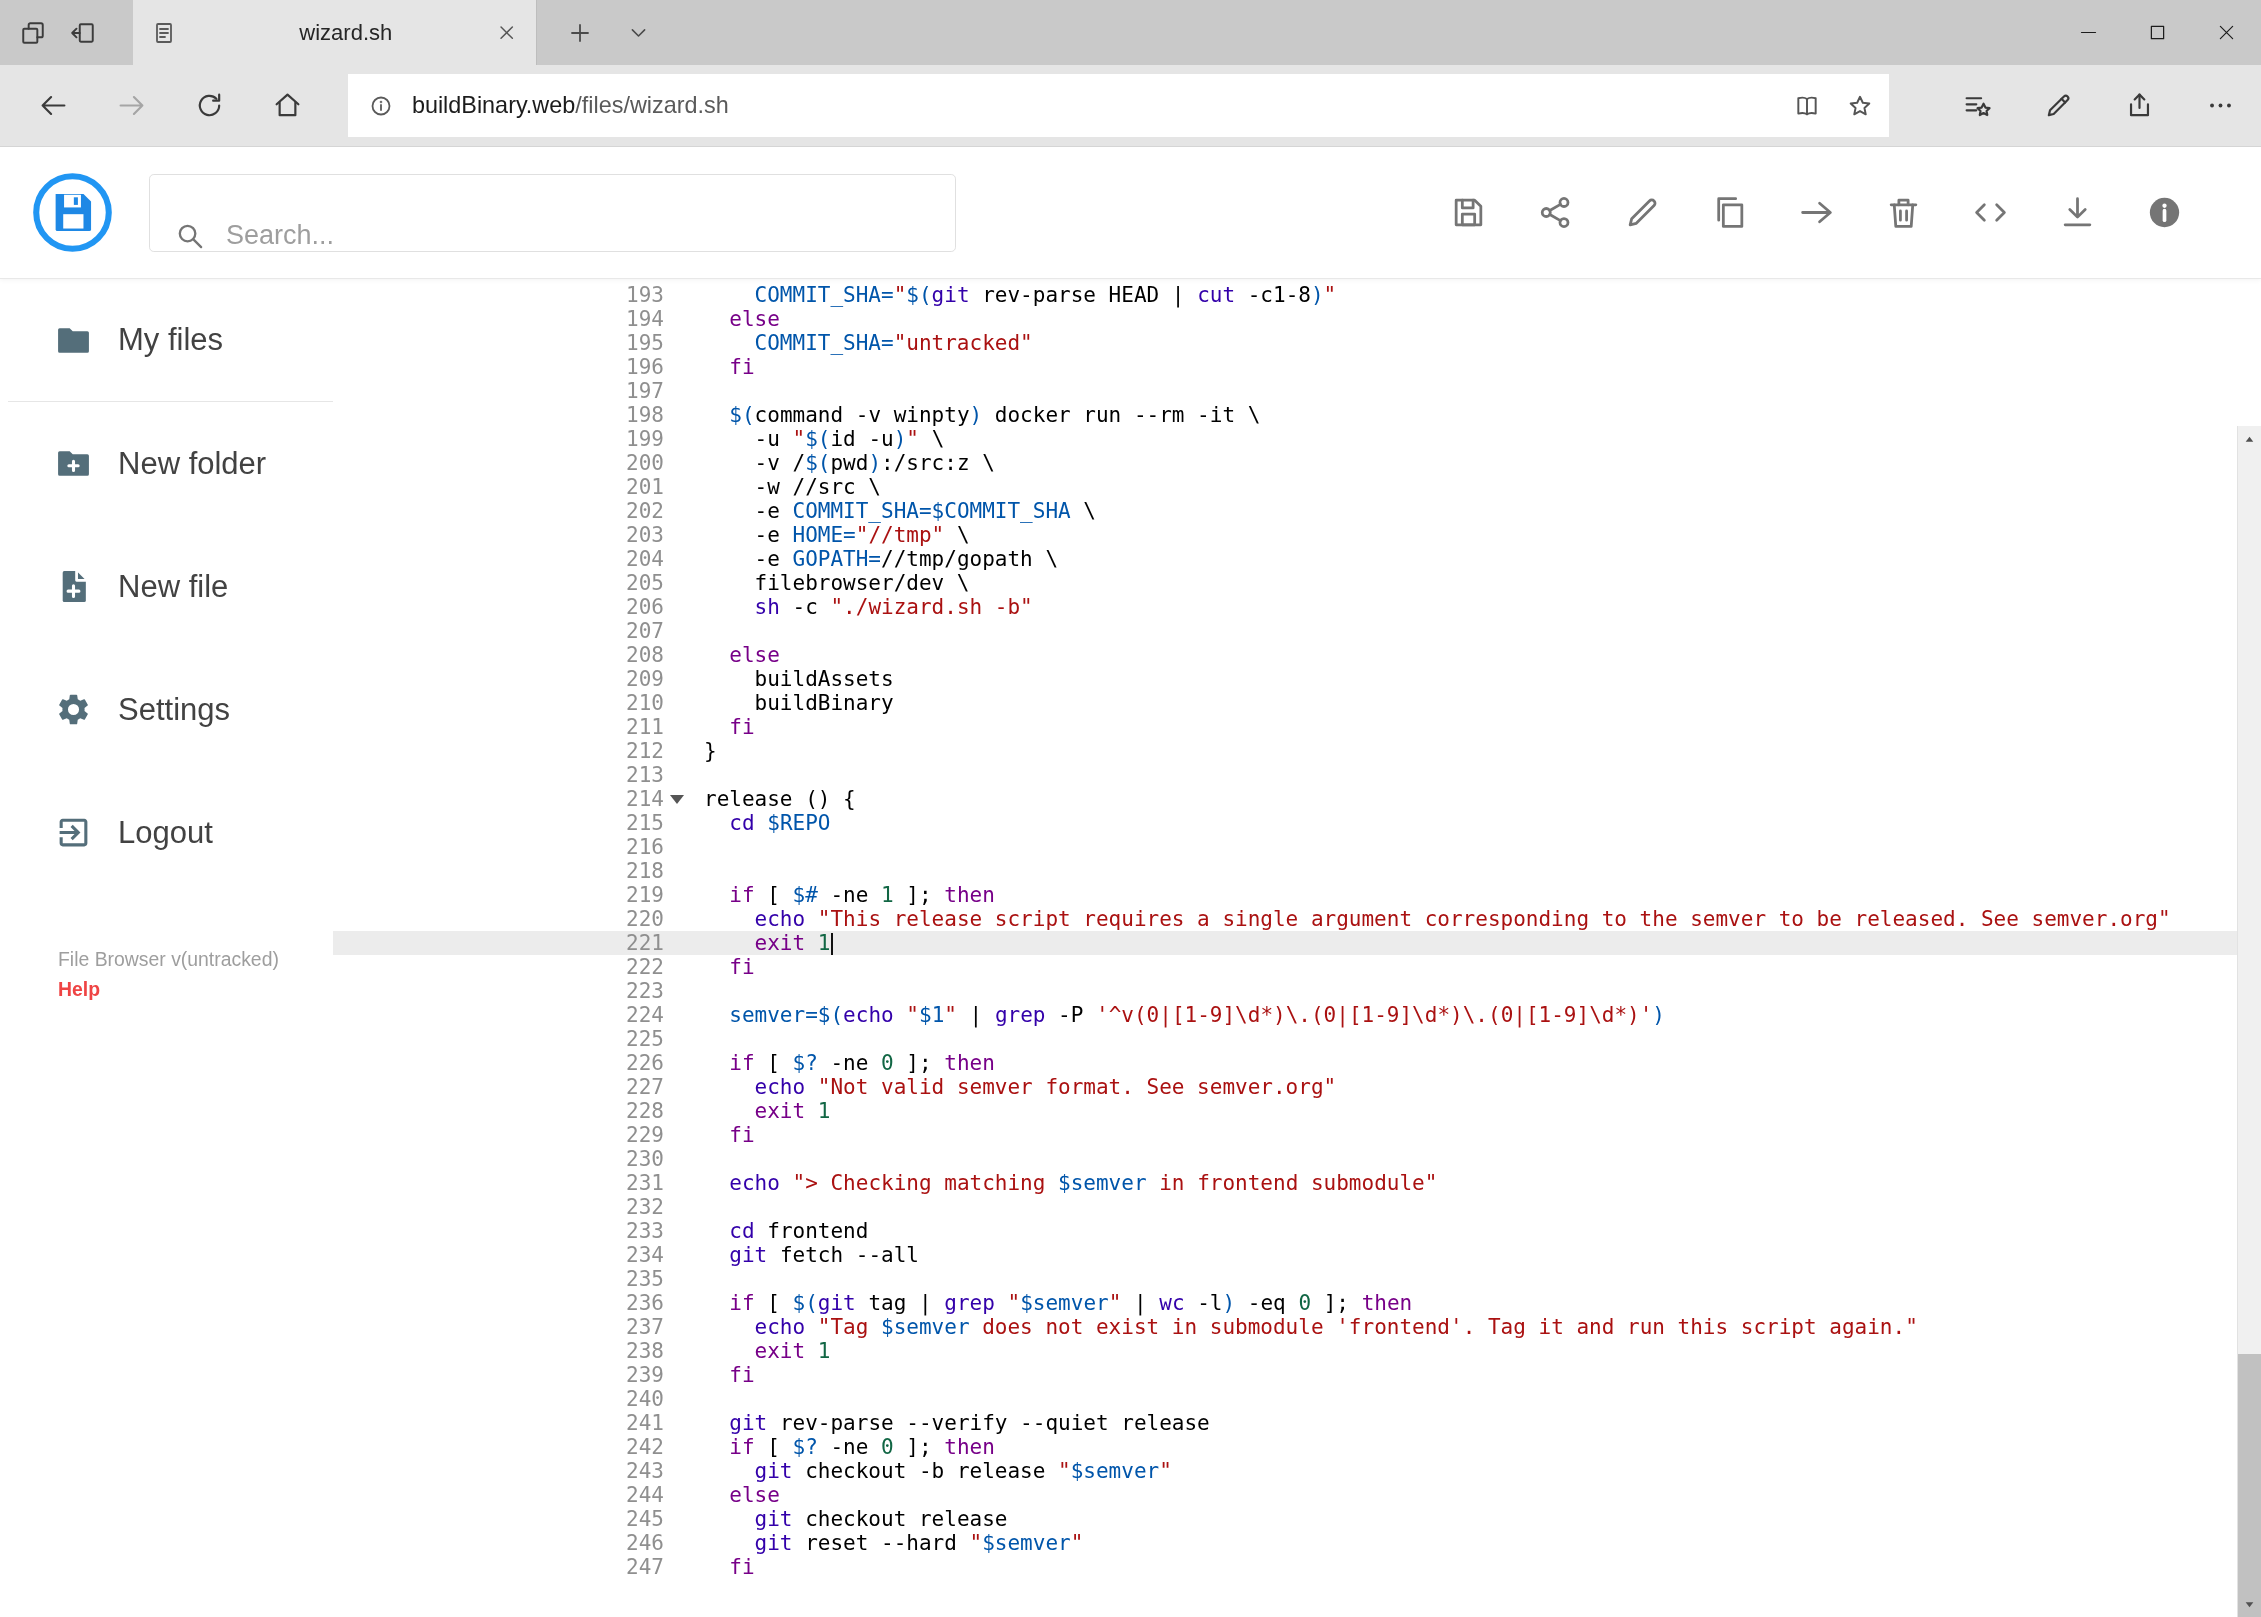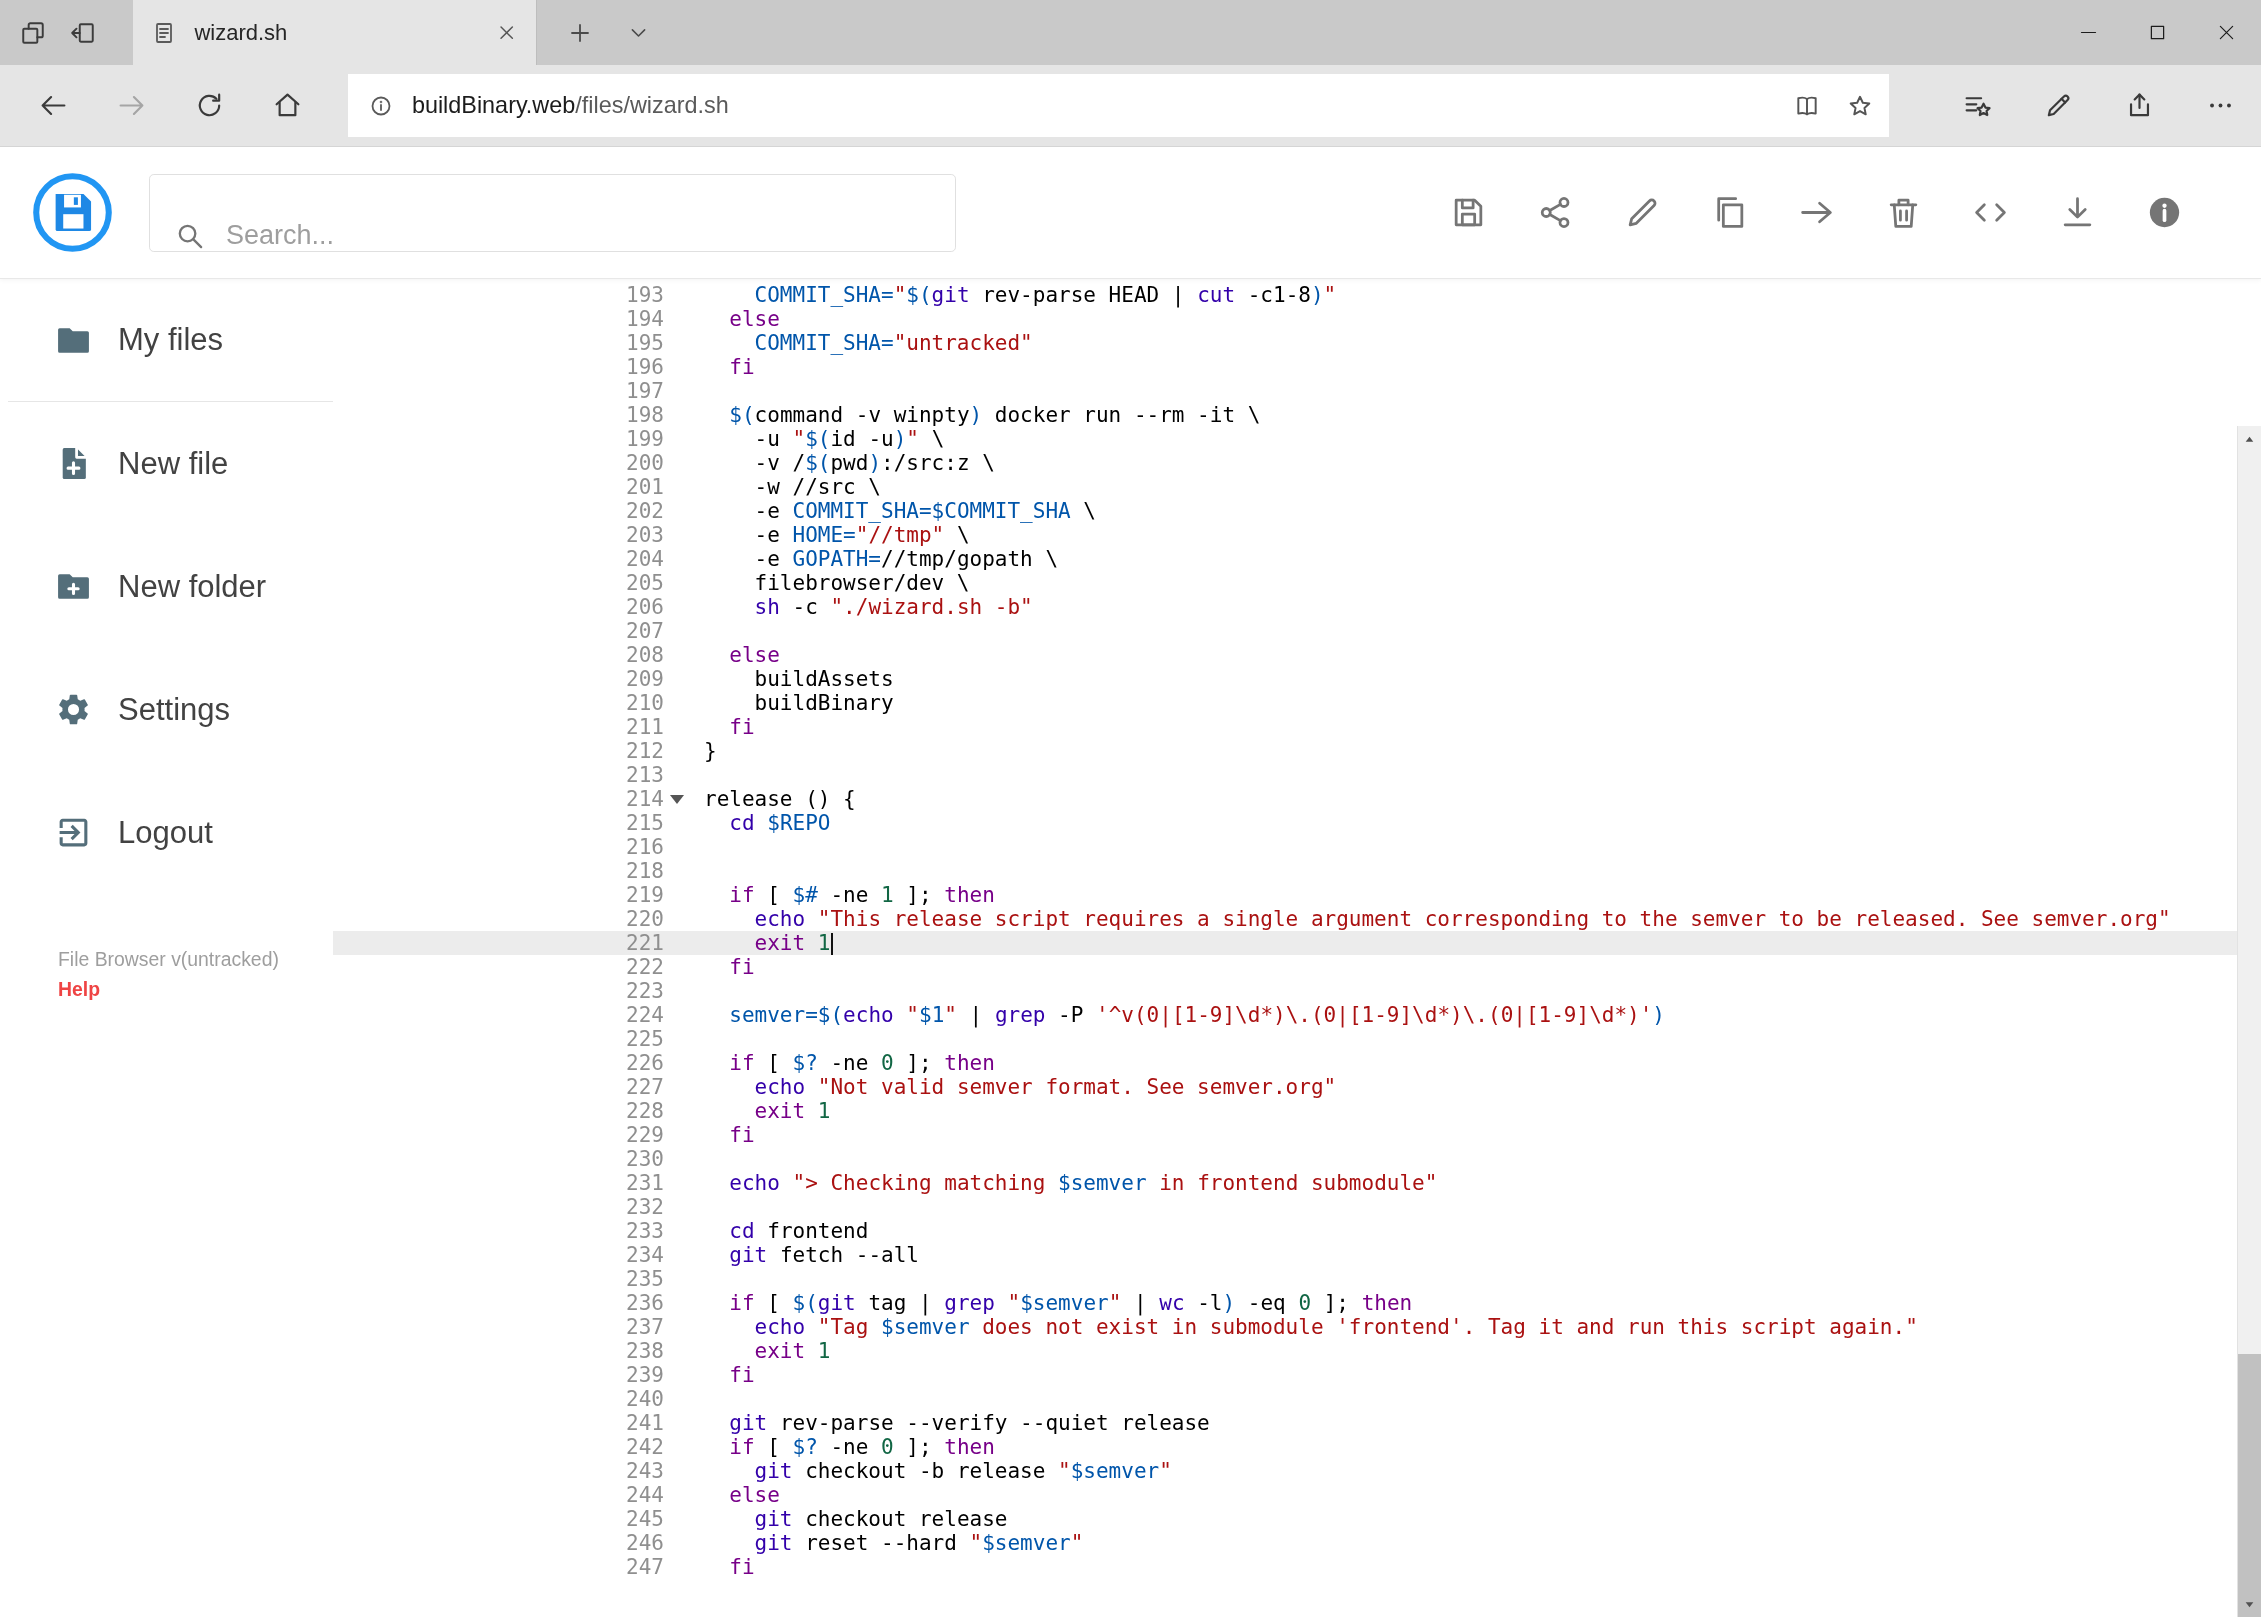--- a/index.html
+++ b/index.html
@@ -5,21 +5,21 @@
   * { margin:0; padding:0; box-sizing:border-box; }
   html,body { width:2261px; height:1617px; overflow:hidden; background:#fff;
               font-family:"Liberation Sans", sans-serif; }
 
   
   .titlebar { height:65px; background:#c9c9c9; position:relative; display:flex; align-items:center; }
   .tb-left { display:flex; margin-left:8px; }
   .tb-btn { width:50px; height:65px; display:flex; align-items:center; justify-content:center; color:#3c3c3c; }
   .tb-btn .icon { width:26px; height:26px; }
   .tab { position:absolute; left:133px; top:0; width:404px; height:65px; background:#e5e5e5;
-         display:flex; align-items:center; padding:0 19.4px; border-right:0.8px solid #bdbdbd; }
+         display:flex; align-items:center; padding:0 19.4px; border-right:0.8px solid #bdbdbd;text-align:center; }
   .tab .icon.page { width:24px; height:24px; color:#5a5a5a; flex:none; }
   .tab-title { font-size:22px; color:#262626; margin-left:18px; flex:1; white-space:nowrap; overflow:hidden; }
   .tab-close { width:19.4px; height:19.4px; color:#555; flex:none; }
   .newtab { position:absolute; left:554px; top:0; width:52px; height:65px; display:flex; align-items:center; justify-content:center; color:#4a4a4a; }
   .newtab .icon { width:24px; height:24px; }
   .tabchev { position:absolute; left:612px; top:0; width:52px; height:65px; display:flex; align-items:center; justify-content:center; color:#4a4a4a; }
   .tabchev .icon { width:21px; height:21px; }
   .win-controls { position:absolute; right:0; top:0; height:65px; display:flex; }
   .win-btn { width:69px; height:65px; display:flex; align-items:center; justify-content:center; color:#1c1c1c; }
   .win-btn .icon { width:21px; height:21px; }
@@ -355,35 +355,35 @@
           <span class="icon side-icon">
             <svg viewBox="0 0 24 24">
               <path d="M2 5a1 1 0 0 1 1-1h6.5l2 2H21a1 1 0 0 1 1 1v12a1 1 0 0 1-1 1H3a1 1 0 0 1-1-1z" fill="currentColor" stroke="none"></path>
             </svg>
           </span>
           <span class="side-label">My files</span>
         </div>
         <div class="side-item">
           <span class="icon side-icon">
             <svg viewBox="0 0 24 24">
+              <path d="M2 5a1 1 0 0 1 1-1h6.5l2 2H21a1 1 0 0 1 1 1v12a1 1 0 0 1-1 1H3a1 1 0 0 1-1-1z" fill="currentColor" stroke="none"></path>
+              <path d="M12 10.5v6M9 13.5h6" stroke="#fff" stroke-width="2"></path>
+            </svg>
+          </span>
+          <span class="side-label">New folder</span>
+        </div>
+        <div class="side-item">
+          <span class="icon side-icon">
+            <svg viewBox="0 0 24 24">
               <path d="M6 2h8l6 6v13a1 1 0 0 1-1 1H6a1 1 0 0 1-1-1V3a1 1 0 0 1 1-1z" fill="currentColor" stroke="none"></path>
               <path d="M14 2v6h6" stroke="#fff"></path>
               <path d="M12 11.5v7M8.5 15h7" stroke="#fff" stroke-width="2"></path>
             </svg>
           </span>
           <span class="side-label">New file</span>
-        </div>
-        <div class="side-item">
-          <span class="icon side-icon">
-            <svg viewBox="0 0 24 24">
-              <path d="M2 5a1 1 0 0 1 1-1h6.5l2 2H21a1 1 0 0 1 1 1v12a1 1 0 0 1-1 1H3a1 1 0 0 1-1-1z" fill="currentColor" stroke="none"></path>
-              <path d="M12 10.5v6M9 13.5h6" stroke="#fff" stroke-width="2"></path>
-            </svg>
-          </span>
-          <span class="side-label">New folder</span>
         </div>
         <div class="side-item">
           <span class="icon side-icon">
             <svg viewBox="0 0 24 24">
               <path fill="currentColor" stroke="none" d="M19.14 12.94c.04-.3.06-.61.06-.94 0-.32-.02-.64-.07-.94l2.03-1.58a.49.49 0 0 0 .12-.61l-1.92-3.32a.49.49 0 0 0-.59-.22l-2.39.96c-.5-.38-1.03-.7-1.62-.94l-.36-2.54a.48.48 0 0 0-.48-.41h-3.84a.48.48 0 0 0-.47.41l-.36 2.54c-.59.24-1.13.57-1.62.94l-2.39-.96a.49.49 0 0 0-.59.22L2.74 8.87a.48.48 0 0 0 .12.61l2.03 1.58c-.05.3-.09.63-.09.94s.02.64.07.94l-2.03 1.58a.49.49 0 0 0-.12.61l1.92 3.32c.12.22.37.29.59.22l2.39-.96c.5.38 1.03.7 1.62.94l.36 2.54c.05.24.24.41.48.41h3.84c.24 0 .44-.17.47-.41l.36-2.54c.59-.24 1.13-.56 1.62-.94l2.39.96c.22.08.47 0 .59-.22l1.92-3.32a.49.49 0 0 0-.12-.61l-2.01-1.58zM12 15.6A3.6 3.6 0 1 1 12 8.4a3.6 3.6 0 0 1 0 7.2z"></path>
             </svg>
           </span>
           <span class="side-label">Settings</span>
         </div>
         <div class="side-item">

